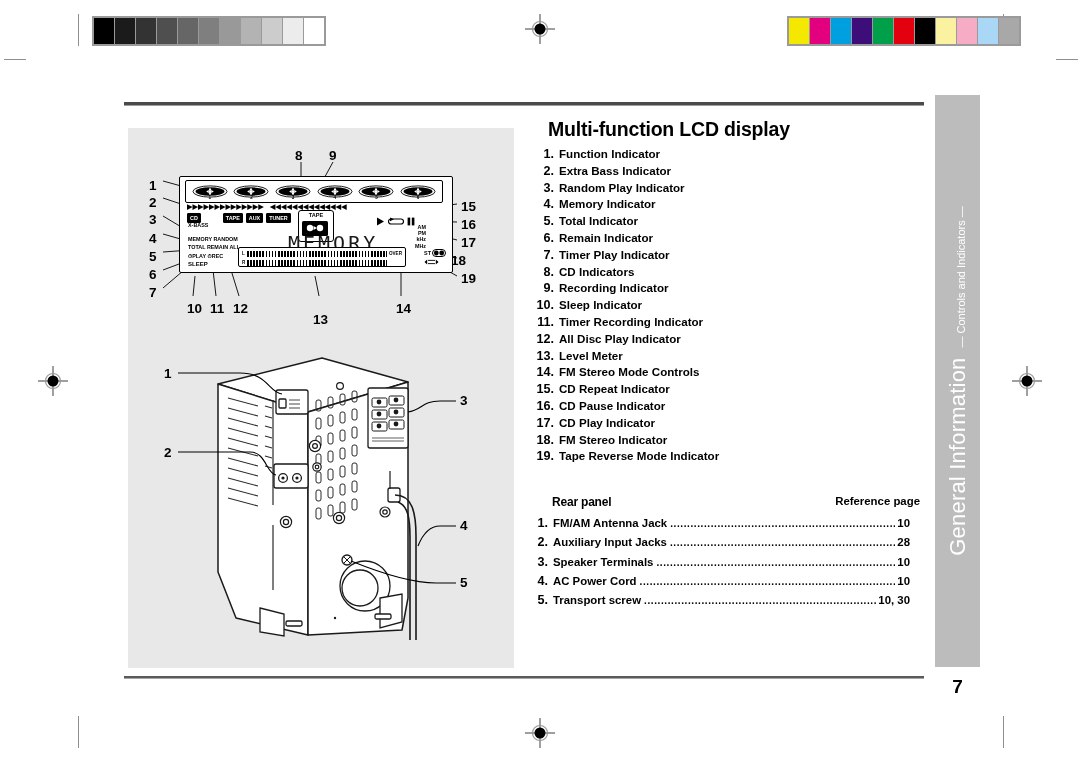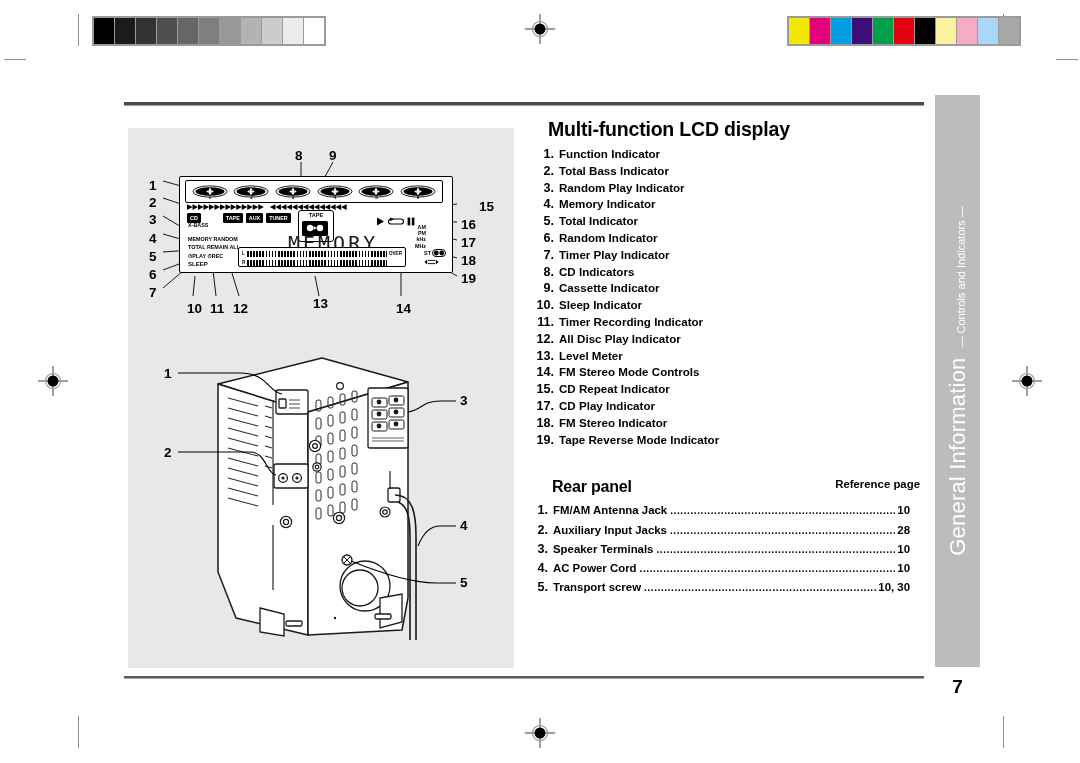--- a/index.html
+++ b/index.html
@@ -77,21 +77,21 @@
     left: 528px; top: 118px;
     width: 392px;
   }
   h2.sect {
     font-size: 19.5px;
     font-weight: bold;
     margin: 0 0 5px 0;
     letter-spacing: -0.2px;
     padding-left: 20px;
   }
-  h2.sect.rear { padding-left: 24px; font-size: 16px;}
+  h2.sect.rear { padding-left: 24px; font-size: 12px;}
 
   ul.numlist {
     list-style: none;
     margin: 0;
     padding: 0;
     font-size: 11.6px;
     font-weight: bold;
   }
   ul.numlist li {
     display: flex;
@@ -387,30 +387,30 @@
   <div class="callout" style="left:186px; top:0px;">9</div>
 
   <div class="callout" style="left:6px; top:30px;">1</div>
   <div class="callout" style="left:6px; top:47px;">2</div>
   <div class="callout" style="left:6px; top:64px;">3</div>
   <div class="callout" style="left:6px; top:83px;">4</div>
   <div class="callout" style="left:6px; top:101px;">5</div>
   <div class="callout" style="left:6px; top:119px;">6</div>
   <div class="callout" style="left:6px; top:137px;">7</div>
 
-  <div class="callout" style="left:336px; top:51px;">15</div>
+  <div class="callout" style="left:318px; top:51px;">15</div>
   <div class="callout" style="left:318px; top:69px;">16</div>
   <div class="callout" style="left:318px; top:87px;">17</div>
-  <div class="callout" style="left:318px; top:105px;text-align:right;">18</div>
+  <div class="callout" style="left:308px; top:105px;text-align:right;">18</div>
   <div class="callout" style="left:318px; top:123px;">19</div>
 
   <div class="callout" style="left:44px; top:153px;">10</div>
   <div class="callout" style="left:67px; top:153px;">11</div>
   <div class="callout" style="left:90px; top:153px;">12</div>
-  <div class="callout" style="left:170px; top:148px;">13</div>
+  <div class="callout" style="left:170px; top:164px;">13</div>
   <div class="callout" style="left:253px; top:153px;">14</div>
 
   <svg style="position:absolute; left:0; top:0; width:360px; height:180px; pointer-events:none;" viewBox="0 0 360 180">
     <g stroke="#000" stroke-width="0.9" fill="none">
       <line x1="158" y1="14" x2="158" y2="30"></line>
       <line x1="190" y1="14" x2="167" y2="56"></line>
       <line x1="20" y1="33" x2="60" y2="44"></line>
       <line x1="20" y1="50" x2="47" y2="59"></line>
       <line x1="20" y1="68" x2="50" y2="86"></line>
       <line x1="20" y1="86" x2="48" y2="94"></line>
@@ -733,49 +733,49 @@
 <div class="content">
 
   <h2 class="sect">Multi-function LCD display</h2>
   <ul class="numlist" id="lcdList">
       <li>
         <span class="num">1.</span>
         <span class="lbl">Function Indicator</span>
       </li>
       <li>
         <span class="num">2.</span>
-        <span class="lbl">Total Bass Indicator</span>
+        <span class="lbl">Extra Bass Indicator</span>
       </li>
       <li>
         <span class="num">3.</span>
         <span class="lbl">Random Play Indicator</span>
       </li>
       <li>
         <span class="num">4.</span>
         <span class="lbl">Memory Indicator</span>
       </li>
       <li>
         <span class="num">5.</span>
         <span class="lbl">Total Indicator</span>
       </li>
       <li>
         <span class="num">6.</span>
-        <span class="lbl">Random Indicator</span>
+        <span class="lbl">Remain Indicator</span>
       </li>
       <li>
         <span class="num">7.</span>
         <span class="lbl">Timer Play Indicator</span>
       </li>
       <li>
         <span class="num">8.</span>
         <span class="lbl">CD Indicators</span>
       </li>
       <li>
         <span class="num">9.</span>
-        <span class="lbl">Cassette Indicator</span>
+        <span class="lbl">Recording Indicator</span>
       </li>
       <li>
         <span class="num">10.</span>
         <span class="lbl">Sleep Indicator</span>
       </li>
       <li>
         <span class="num">11.</span>
         <span class="lbl">Timer Recording Indicator</span>
       </li>
       <li>
@@ -786,20 +786,24 @@
         <span class="num">13.</span>
         <span class="lbl">Level Meter</span>
       </li>
       <li>
         <span class="num">14.</span>
         <span class="lbl">FM Stereo Mode Controls</span>
       </li>
       <li>
         <span class="num">15.</span>
         <span class="lbl">CD Repeat Indicator</span>
+      </li>
+      <li>
+        <span class="num">16.</span>
+        <span class="lbl">CD Pause Indicator</span>
       </li>
       <li>
         <span class="num">17.</span>
         <span class="lbl">CD Play Indicator</span>
       </li>
       <li>
         <span class="num">18.</span>
         <span class="lbl">FM Stereo Indicator</span>
       </li>
       <li>

